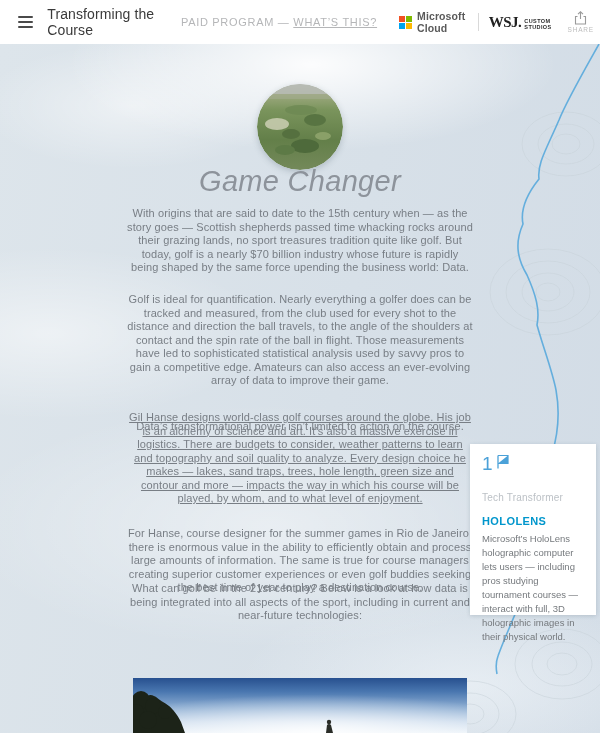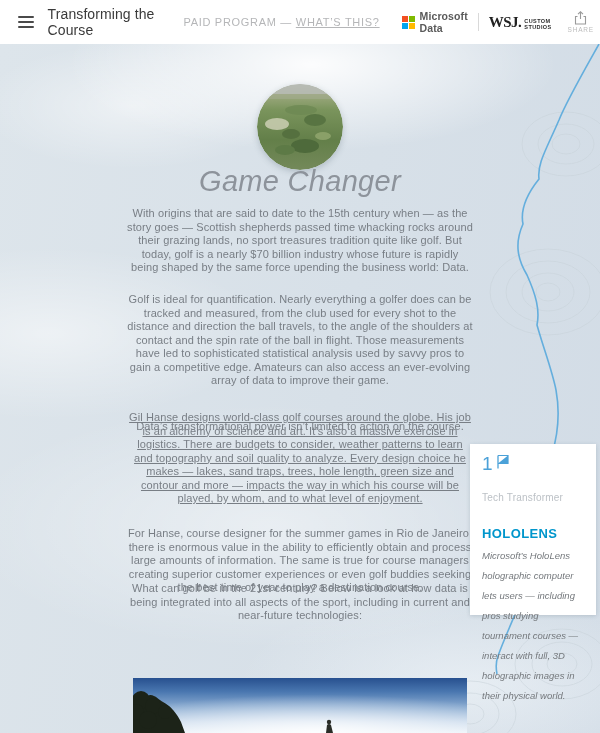--- a/index.html
+++ b/index.html
@@ -56,23 +56,23 @@
     font-size:11px; line-height:13.5px; color:#787e85; letter-spacing:.1px; z-index:1; }
   .p1{top:163px;} .p2{top:249px;} .p3{top:376px;} .p4{top:367px;text-decoration:underline;} .p5{top:483px;} .p6{top:538px;}
 
   
   .side-card { position:absolute; top:400px; left:470px; width:126px; height:171px;
     background:#fff; z-index:2; box-shadow:0 1px 4px rgba(40,60,80,.18);
     padding:10px 12px; }
   .card-number-row { display:flex; align-items:flex-start; gap:3px; }
   .card-number { font-size:19px; color:#4ba1d8; font-weight:400; line-height:1; }
   .card-category { margin-top:19px; font-size:10px; color:#bcc1c6; letter-spacing:.2px; }
-  .card-title { margin-top:23px; font-size:13px; font-weight:bold; color:#0096cc;
+  .card-title { margin-top:12px; font-size:11px; font-weight:bold; color:#0096cc;
     letter-spacing:.4px; }
-  .card-body { margin-top:5px; font-size:9.5px; line-height:20px; color:#75797d;font-style:italic; }
+  .card-body { margin-top:5px; font-size:9.5px; line-height:14px; color:#75797d; }
 
   
   .bottom-figure { position:absolute; top:634px; left:133px; width:334px; height:55px;
     z-index:1; overflow:hidden; }
 </style>
 </head>
 <body>
 
 <header class="header">
   <div class="nav-left">
@@ -88,21 +88,21 @@
     <a>WHAT’S THIS?</a>
   </div>
   <div class="nav-right">
     <div class="ms-logo">
       <span class="ms-squares">
           <i></i>
           <i></i>
           <i></i>
           <i></i>
         </span>
-      <span class="ms-label">Microsoft Data</span>
+      <span class="ms-label">Microsoft Cloud</span>
     </div>
     <div class="vdiv"></div>
     <div class="wsj-logo">
       <span class="wsj-mark">WSJ.</span>
       <span class="wsj-custom">
         <span>CUSTOM</span>
         <span>STUDIOS</span>
       </span>
     </div>
     <div class="share-btn">

